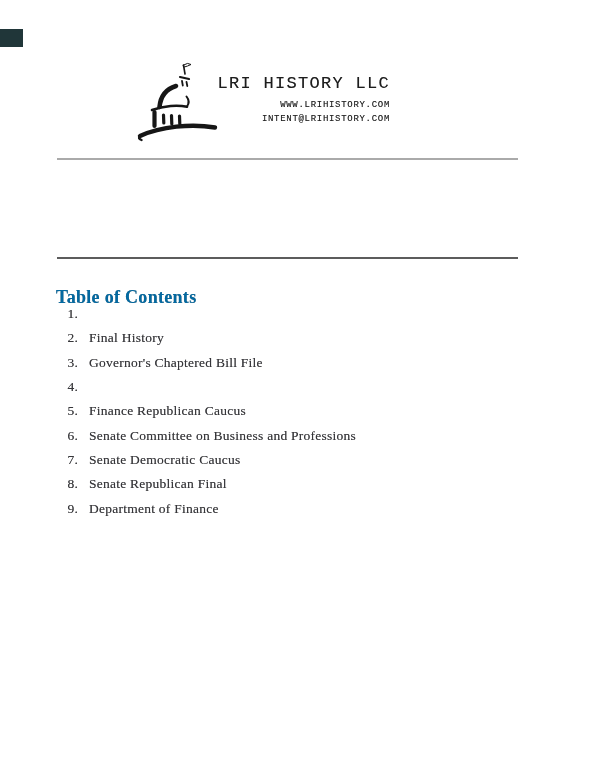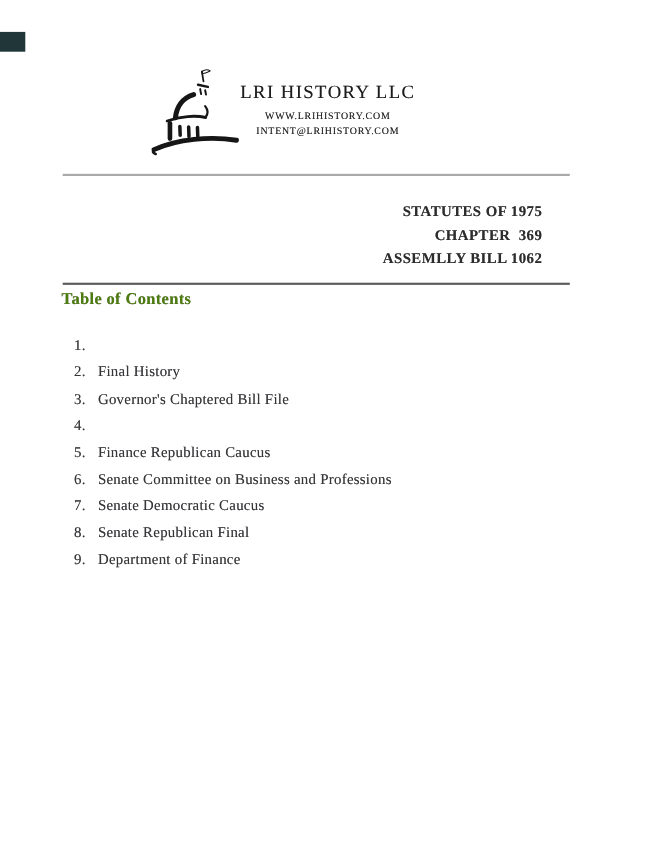--- a/index.html
+++ b/index.html
@@ -7,41 +7,41 @@
     position:relative;width:600px;height:776px;background:#ffffff;overflow:hidden;
     font-family:"Liberation Serif","DejaVu Serif",serif;color:#2e2e2e;
   }
   .soft{ text-shadow:0 0 0.5px rgba(50,50,50,0.55); }
 
   
   .scan-mark{position:absolute;left:0;top:29px;width:23px;height:18px;background:#203639;}
 
   
   .logo{position:absolute;left:135px;top:61px;width:92px;height:88px;}
-  .header-text{position:absolute;left:206px;top:73px;width:184px;text-align:center;}
+  .header-text{position:absolute;left:206px;top:73px;width:184px;text-align:right;font-family:Liberation Mono, monospace;}
   .company{font-size:17px;line-height:21px;letter-spacing:1.3px;color:#1d1d1d;white-space:nowrap;}
   .contact{font-size:9px;line-height:14px;letter-spacing:0.7px;color:#242424;margin-top:4px;}
   .contact div{white-space:nowrap;}
 
   
   .rule{position:absolute;left:57px;width:461px;}
   .rule-1{top:158px;height:2px;background:#aaaaaa;}
   .rule-2{top:257px;height:1.5px;background:#5c5c5c;}
 
   
   .statutes{
     position:absolute;right:107px;top:181px;text-align:right;
     font-weight:bold;font-size:13.5px;line-height:21.5px;letter-spacing:0.4px;color:#2d2d2d;
   }
   .statutes div{white-space:pre;}
 
   
   .toc-title{
-    position:absolute;left:56px;top:264px;
-    font-weight:bold;font-size:15px;letter-spacing:0.3px;color:#4d7c0f;white-space:nowrap;
+    position:absolute;left:56px;top:287px;
+    font-weight:bold;font-size:18px;letter-spacing:0.3px;color:#0369a1;white-space:nowrap;
   }
   .toc-list{position:absolute;left:57px;top:306px;width:480px;}
   .toc-row{display:flex;height:24.35px;align-items:flex-start;font-size:13.5px;letter-spacing:0.25px;color:#36363a;}
   .toc-num{width:21px;text-align:right;flex:none;}
   .toc-label{margin-left:11px;white-space:nowrap;}
 
   .logo svg path{stroke:#161616;fill:none;stroke-linecap:round;stroke-linejoin:round;}
 </style>
 </head>
 <body>
@@ -79,25 +79,20 @@
   <div class="header-text soft">
     <div class="company">LRI HISTORY LLC</div>
     <div class="contact">
       <div>WWW.LRIHISTORY.COM</div>
       <div>INTENT@LRIHISTORY.COM</div>
     </div>
   </div>
 
   <div class="rule rule-1"></div>
 
-  <div class="statutes soft">
-    <div>STATUTES OF 1975</div>
-    <div>CHAPTER  369</div>
-    <div>ASSEMLLY BILL 1062</div>
-  </div>
 
   <div class="rule rule-2"></div>
 
   <div class="toc-title soft">Table of Contents</div>
 
   <div class="toc-list">
 
       <div class="toc-row soft">
         <span class="toc-num">1.</span>
       </div>

